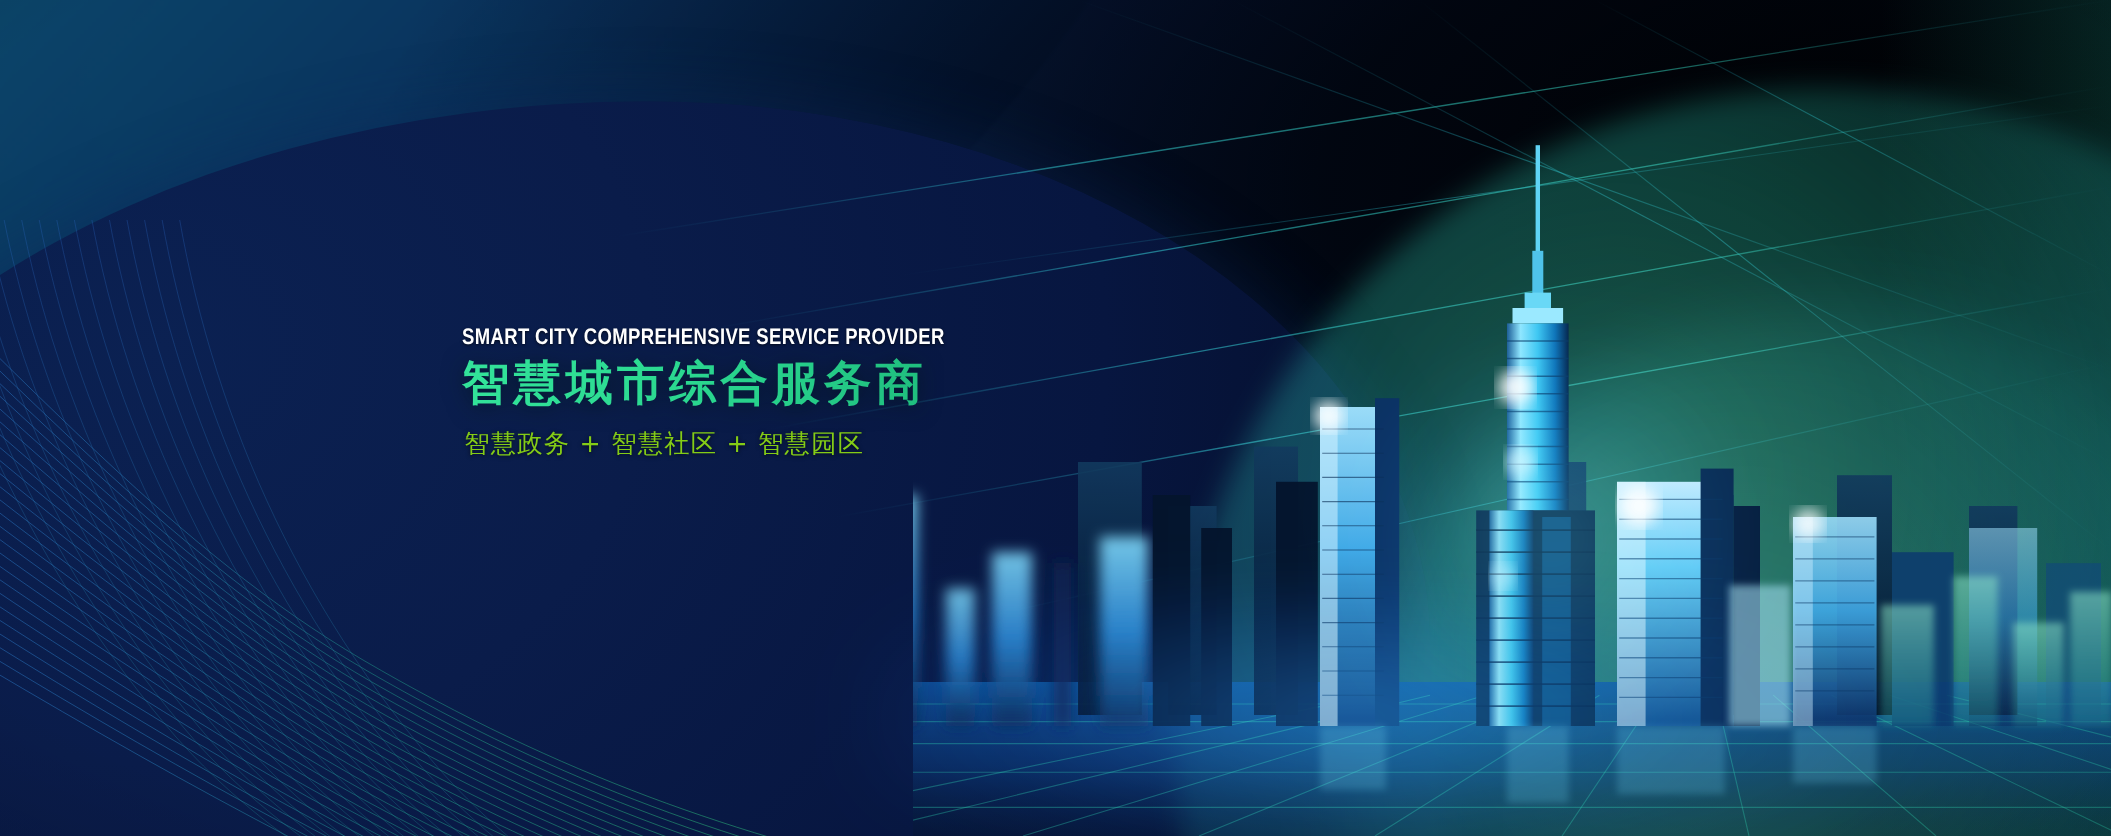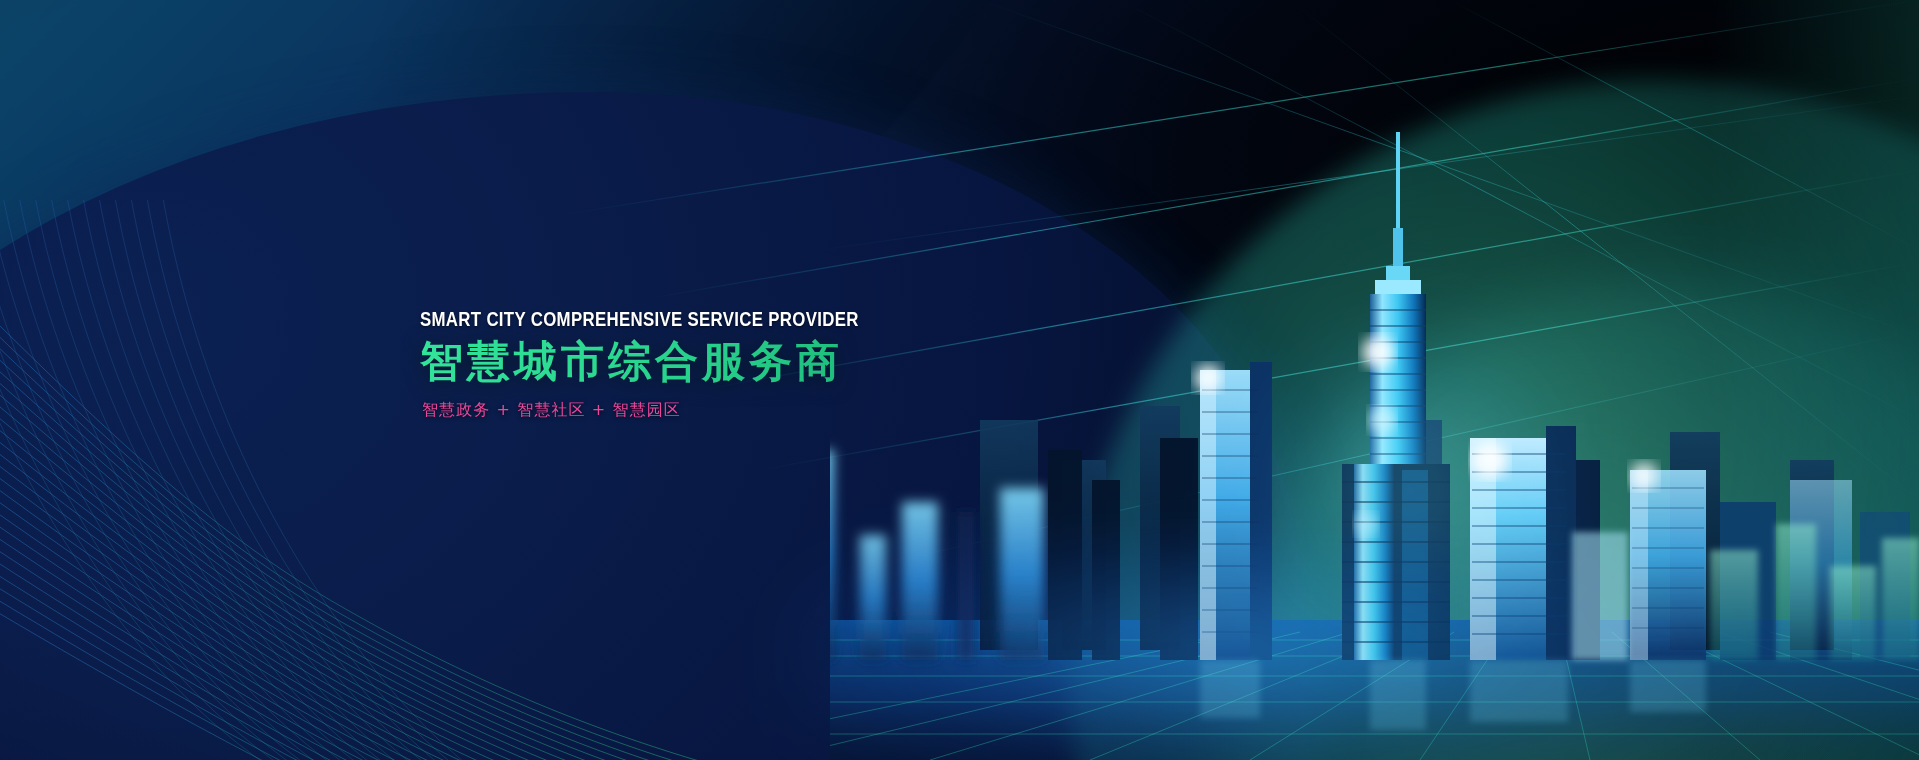--- a/index.html
+++ b/index.html
@@ -100,21 +100,21 @@
     mix-blend-mode:screen;
   }
   .bloom-center{
     position:absolute;left:1230px;top:280px;width:360px;height:420px;
     background:radial-gradient(circle at 50% 50%, rgba(90,210,255,.30), rgba(20,120,220,.12) 42%, rgba(0,0,0,0) 72%);
     filter:blur(30px);mix-blend-mode:screen;
   }
 
   
   .text-block{
-    position:absolute;left:420px;top:308px;
+    position:absolute;left:420px;top:296px;
     z-index:40;
   }
   .tagline{
     color:#ffffff;
     font-family:"Liberation Sans","DejaVu Sans",sans-serif;
     font-weight:700;
     font-size:20.5px;
     letter-spacing:.4px;
     transform:scaleX(.82);
     transform-origin:left center;
@@ -133,24 +133,24 @@
     white-space:nowrap;
     background:linear-gradient(100deg,#33e39a 0%,#2ddc93 28%,#26cf8a 55%,#1fbd7d 80%,#1cae75 100%);
     -webkit-background-clip:text;
     background-clip:text;
     color:transparent;
     -webkit-text-fill-color:transparent;
     filter:drop-shadow(0 3px 10px rgba(0,20,12,.55));
   }
   .subtitle{
     margin:14px 0 0 2px;
-    color:#ec4899;
+    color:#84cc16;
     font-family:"DejaVu Sans","Liberation Sans",sans-serif;
     font-weight:400;
-    font-size:16px;
+    font-size:23px;
     letter-spacing:1.1px;
     white-space:nowrap;
     text-shadow:0 1px 4px rgba(0,0,0,.7);
   }
 
   .vignette{
     position:absolute;inset:0;
     background:radial-gradient(110% 120% at 50% 45%, rgba(0,0,0,0) 55%, rgba(0,0,0,.35) 100%);
     pointer-events:none;
   }

